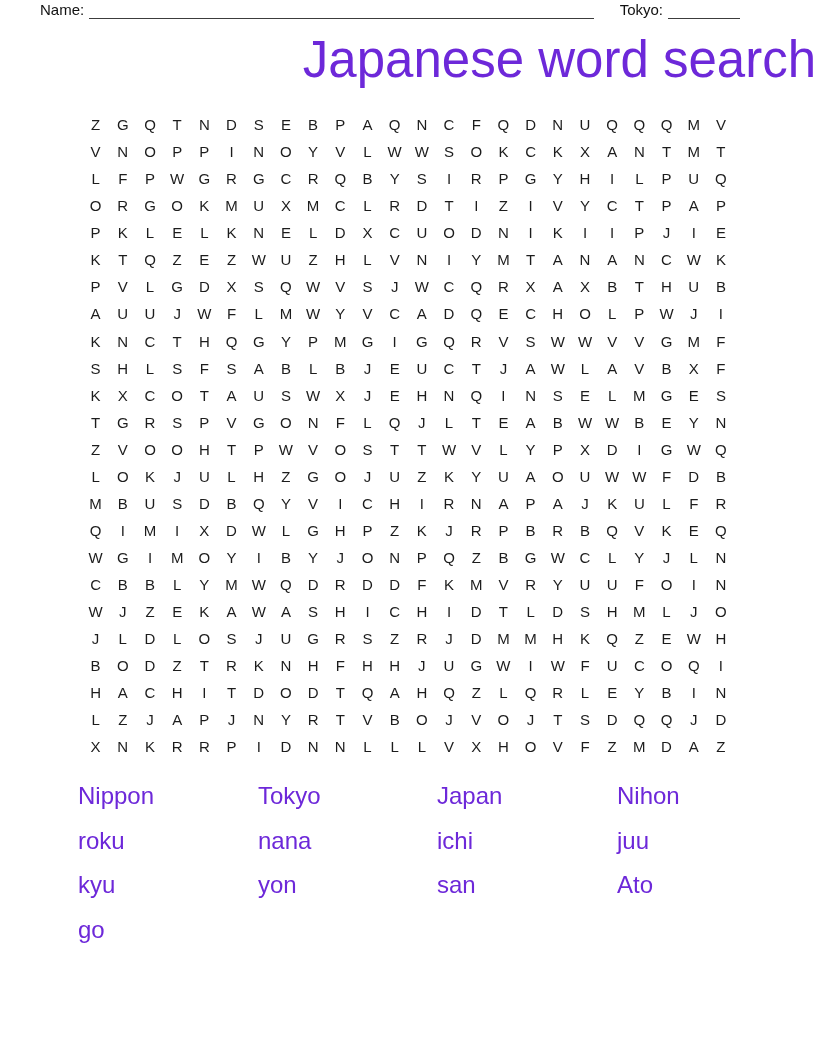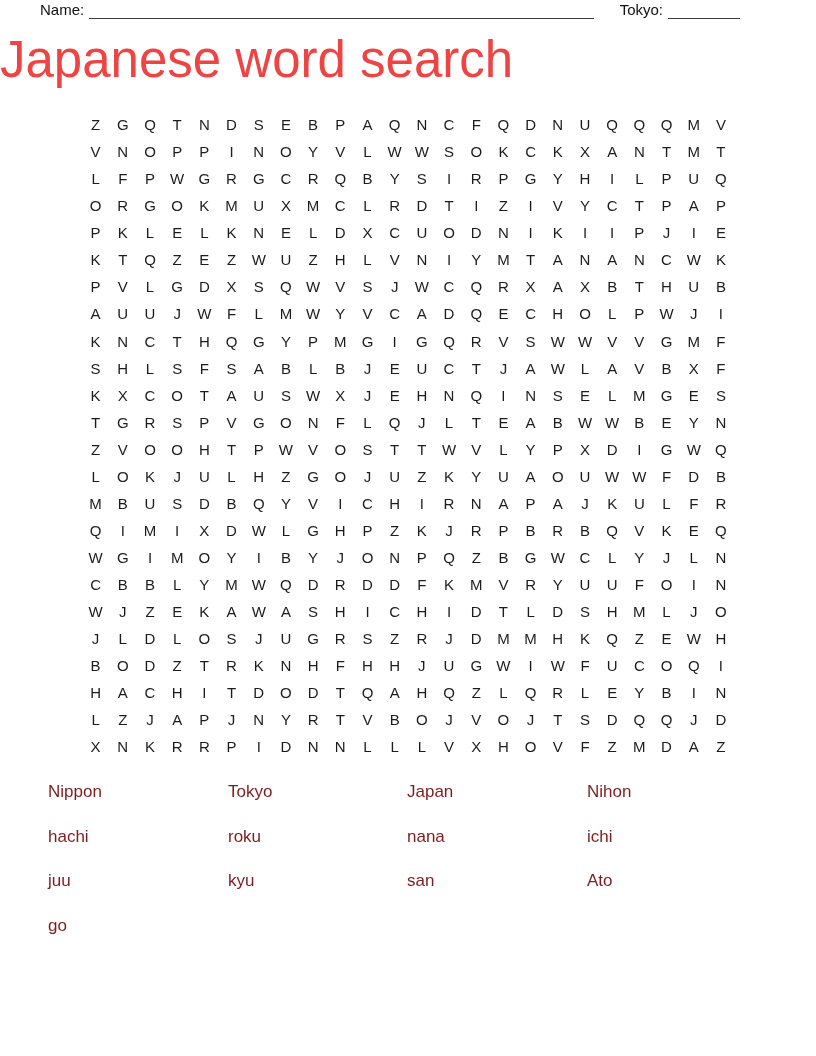--- a/index.html
+++ b/index.html
@@ -44,25 +44,25 @@
   .date-blank {
     width: 72px;
   }
   
   .title {
     position: absolute;
     top: 30px;
     left: 0;
     width: 100%;
     margin: 0;
-    text-align: left;
+    text-align: right;
     font-size: 51px;
     font-weight: 500;
     letter-spacing: 0px;
-    color: #ef4444;
+    color: #6d28d9;
   }
   
   .grid {
     position: absolute;
     left: 82px;
     top: 111px;
     display: grid;
     grid-template-columns: repeat(24, 27.2px);
     grid-auto-rows: 27.07px;
   }
@@ -79,22 +79,23 @@
     position: absolute;
     left: 48px;
     top: 782px;
     width: 720px;
     display: grid;
     grid-template-columns: 180px 179px 180px auto;
     grid-auto-rows: 44.5px;
     align-items: start;
   }
   .words .word {
-    font-size: 17px;
-    color: #7f1d1d;
+    font-size: 24px;
+    color: #6d28d9;
+    margin-left: 30px;
   }
 </style>
 </head>
 <body>
 
 <div class="page">
 
   <div class="header">
     <span class="label">Name:</span>
     <span class="blank name-blank"></span>
@@ -681,24 +682,24 @@
       <span class="cell">D</span>
       <span class="cell">A</span>
       <span class="cell">Z</span>
     </div>
 
   <div class="words" id="words">
       <span class="word">Nippon</span>
       <span class="word">Tokyo</span>
       <span class="word">Japan</span>
       <span class="word">Nihon</span>
-      <span class="word">hachi</span>
       <span class="word">roku</span>
       <span class="word">nana</span>
       <span class="word">ichi</span>
       <span class="word">juu</span>
       <span class="word">kyu</span>
+      <span class="word">yon</span>
       <span class="word">san</span>
       <span class="word">Ato</span>
       <span class="word">go</span>
     </div>
 
 </div>
 
 </body></html>

